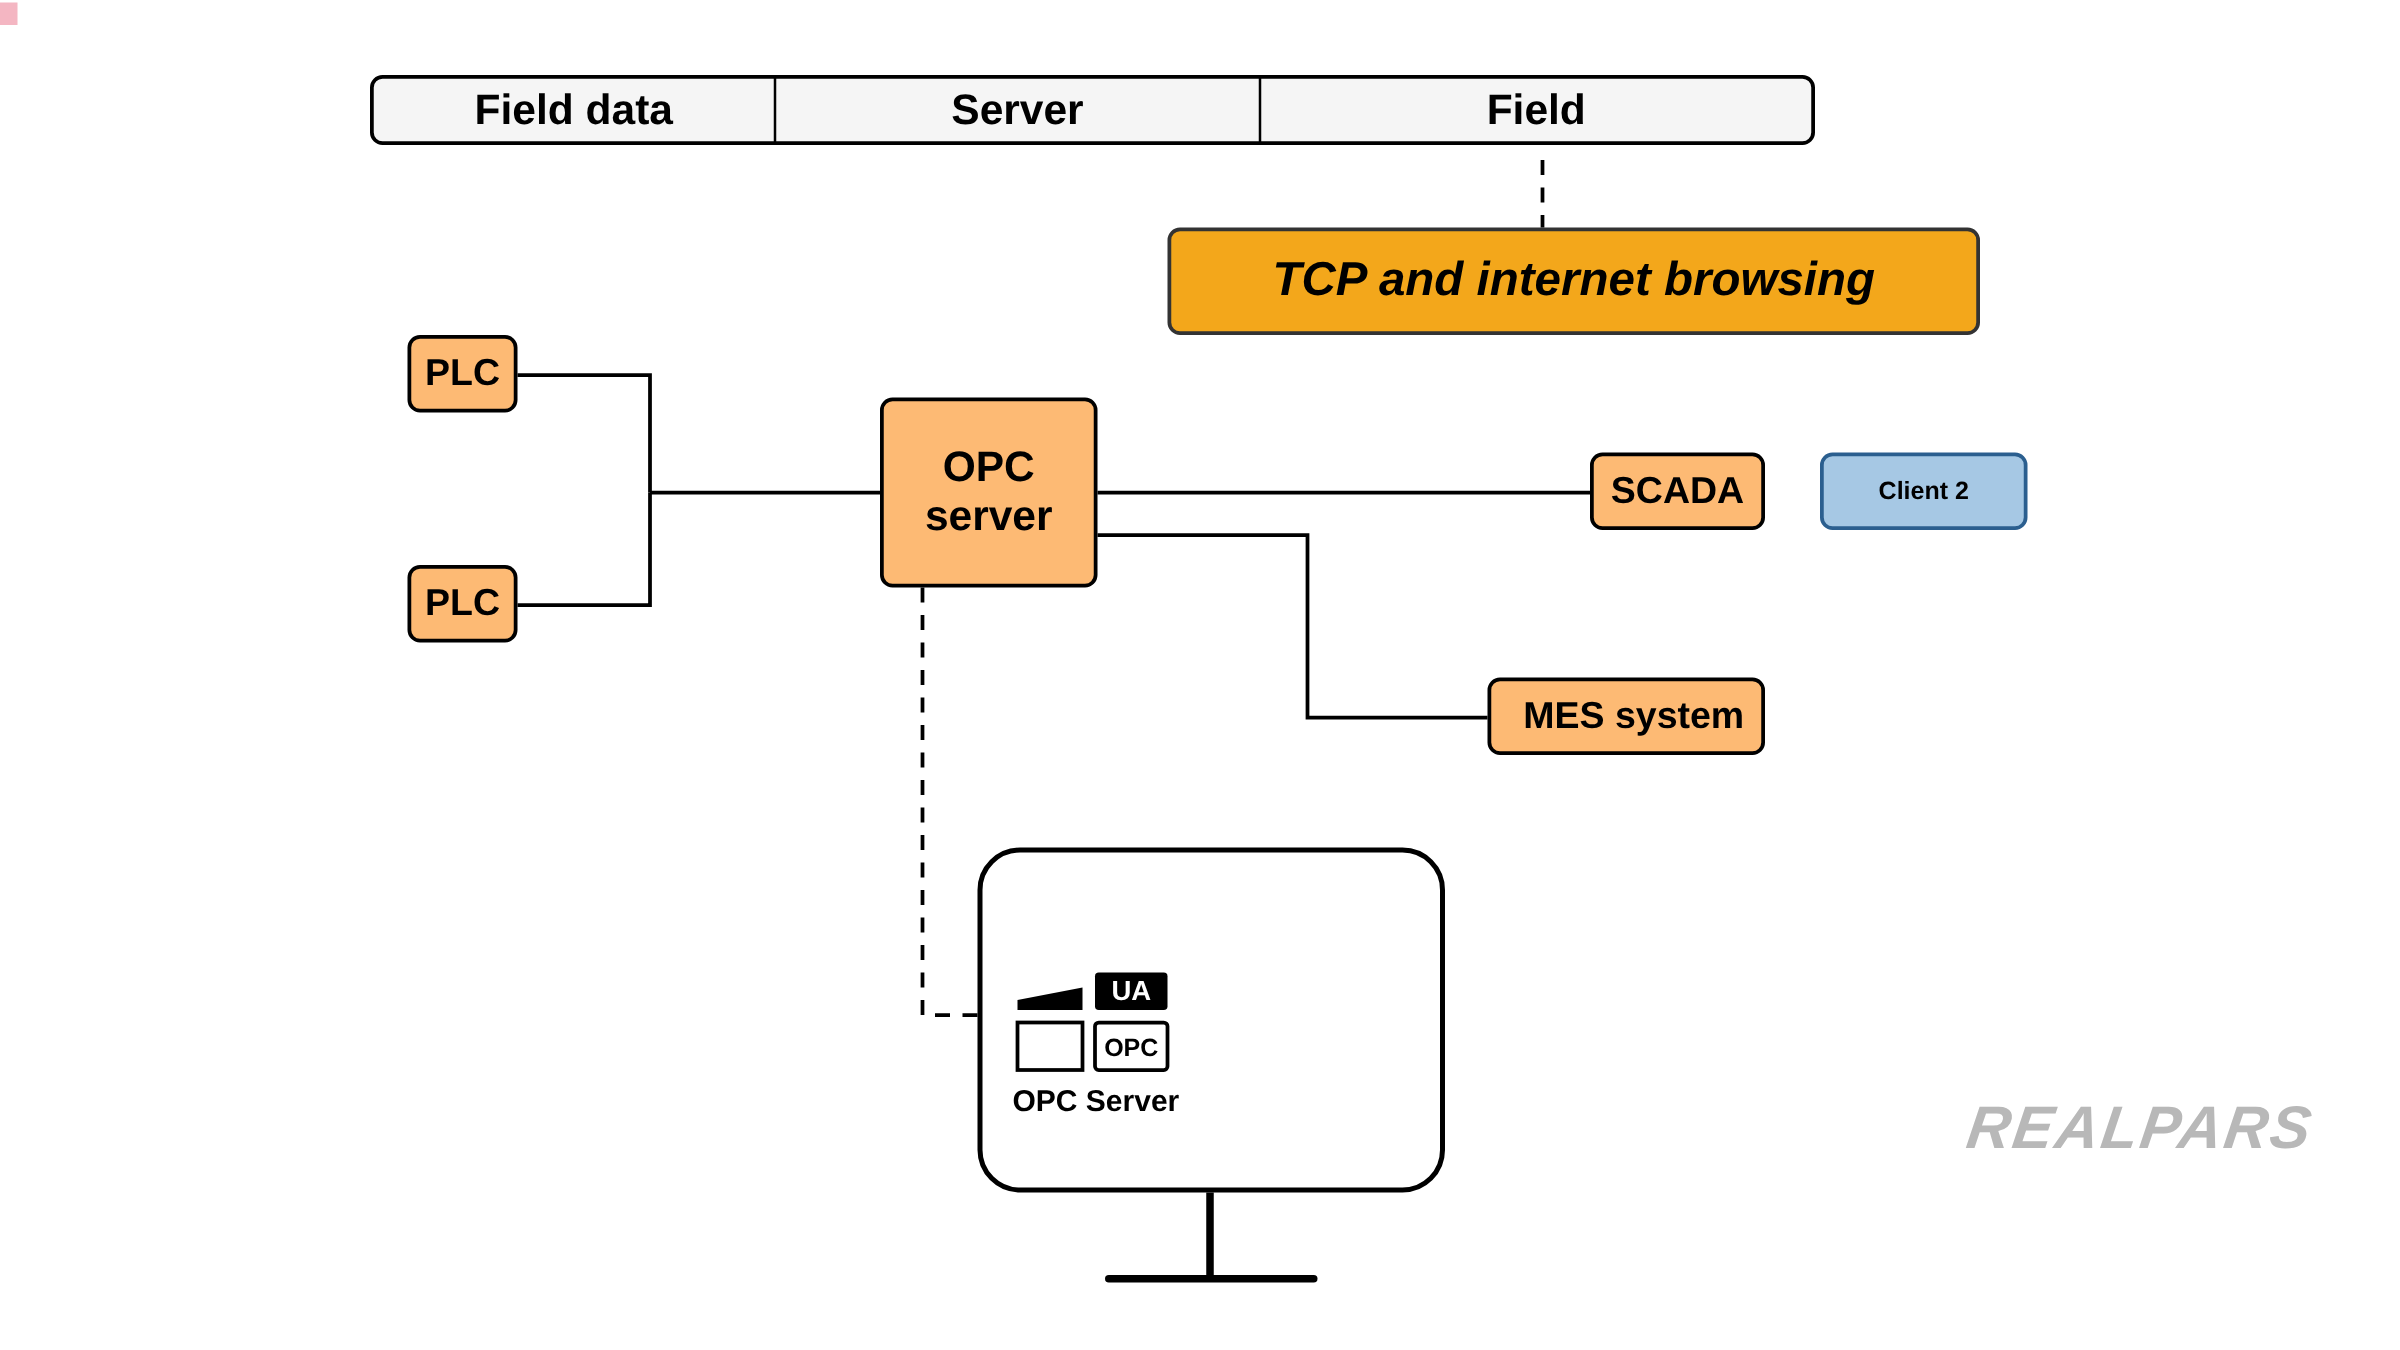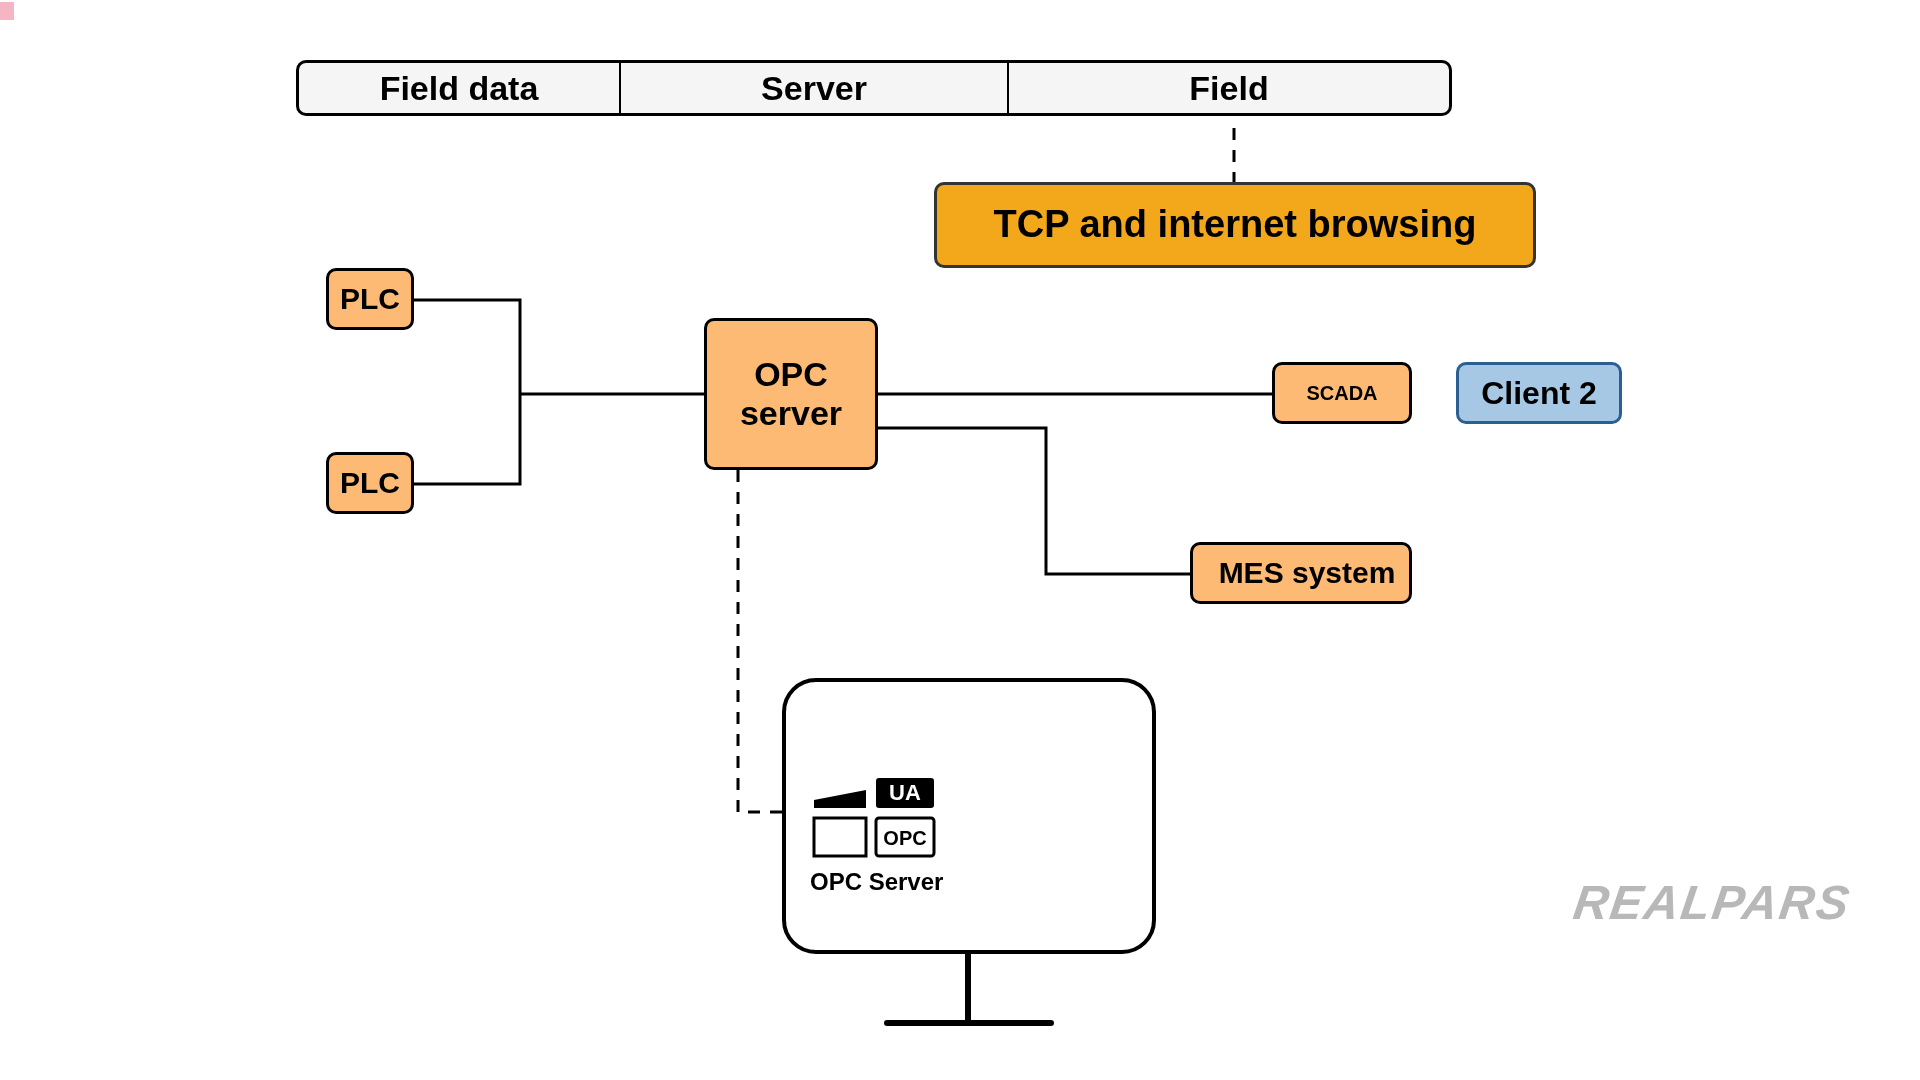--- a/index.html
+++ b/index.html
@@ -50,21 +50,21 @@
 
   .callout {
     background: #f3a71b;
     border-color: #333;
   }
   .callout-text { font-size: 38px; font-weight: 600; }
 
   .client-chip {
     background: #a6c8e4;
     border-color: #2b5f8f;
-    font-size: 32px;
+    font-size: 20px;
   }
 
   svg.wires {
     position: absolute;
     left: 0; top: 0;
     width: 1920px; height: 1080px;
     pointer-events: none;
   }
   .wire   { stroke: #000; stroke-width: 3; fill: none; }
   .dashed { stroke-dasharray: 12 10; }
@@ -126,31 +126,31 @@
 <body>
 
 <div class="stage">
 
   <div class="pink-dot"></div>
 
   <div class="header-seg header-left">Field data</div>
   <div class="header-seg header-mid">Server</div>
   <div class="header-seg header-right">Field</div>
 
-  <div class="box callout" style="left:934px; top:182px; width:602px; height:86px;">
+  <div class="box callout" style="left:934px; top:182px; width:650px; height:86px;font-style:italic;">
     <span class="callout-text">TCP and internet browsing</span>
   </div>
 
   <div class="box" style="left:326px; top:268px; width:88px; height:62px; font-size:30px;">PLC</div>
   <div class="box" style="left:326px; top:452px; width:88px; height:62px; font-size:30px;">PLC</div>
 
   <div class="box" style="left:704px; top:318px; width:174px; height:152px; white-space:pre-line;">OPC
 server</div>
 
-  <div class="box" style="left:1272px; top:362px; width:140px; height:62px; font-size:20px;">SCADA</div>
+  <div class="box" style="left:1272px; top:362px; width:140px; height:62px; font-size:30px;">SCADA</div>
   <div class="box" style="left:1190px; top:542px; width:222px; height:62px; font-size:30px;padding-left:12px;">MES system</div>
 
   <div class="box client-chip" style="left:1456px; top:362px; width:166px; height:62px;">Client 2</div>
   <div class="box client-chip" style="left:972px; top:780px; width:158px; height:62px;">Client 1</div>
 
   <div class="monitor"></div>
   <div class="monitor-stem"></div>
   <div class="monitor-base"></div>
 
   <div class="opc-logo">

